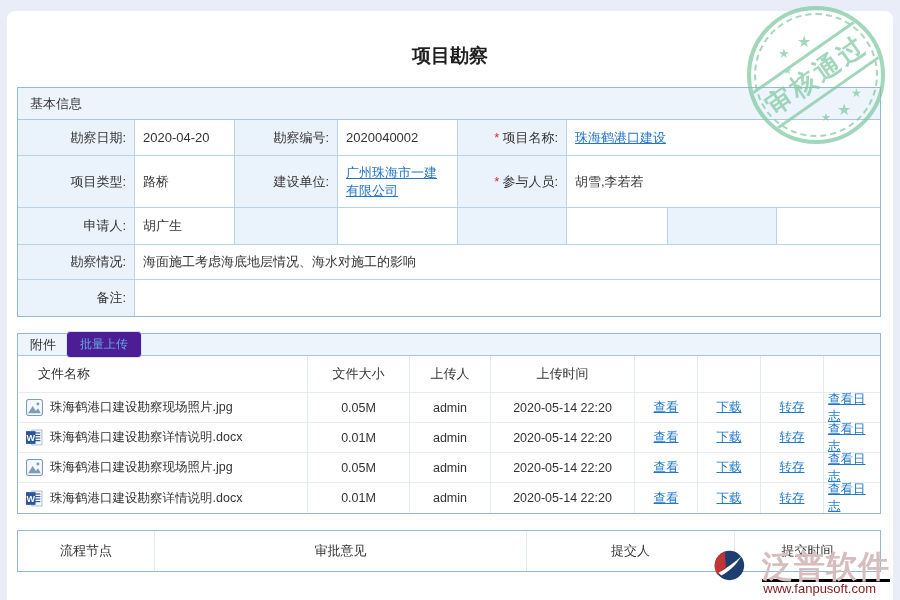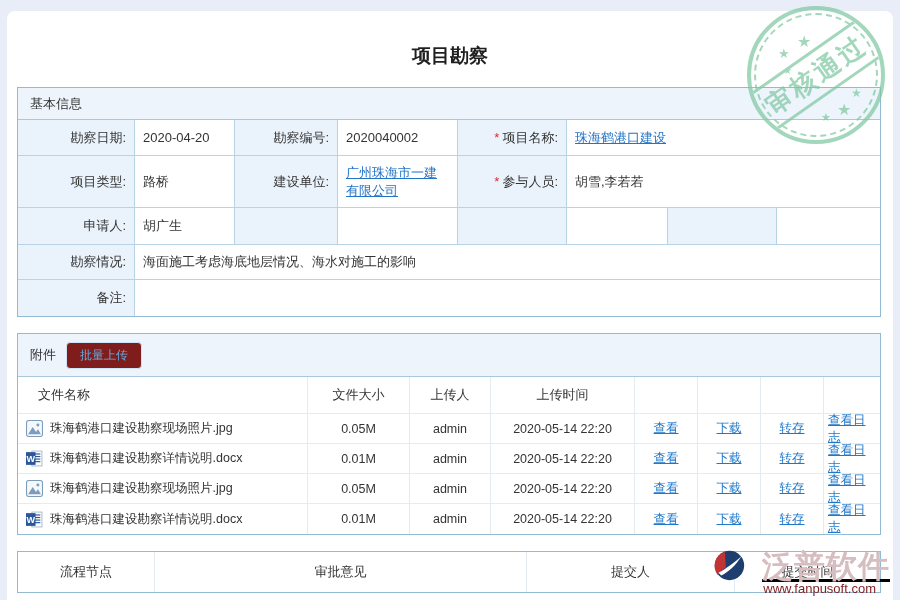--- a/index.html
+++ b/index.html
@@ -26,22 +26,22 @@
   .cell.lastrow { border-bottom:none; }
   .lbl { background:#eaf3fc; justify-content:flex-end; text-align:right; }
   .val { background:#fff; justify-content:flex-start; }
   .sp3 { grid-column:span 3; }
   .sp7 { grid-column:span 7; }
   .req { color:#e02a2a; margin-right:3px; font-size:13px; }
   a.lnk { color:#2374c8; text-decoration:underline; cursor:pointer; }
 
   
   .att { margin-top:16px; }
-  .att .sec-head { height:43px; border-bottom:1px solid #a9c8dd; }
-  .batch-btn { margin-left:10px; background:#7f1d1d; border:1px solid #cfe4f5; border-radius:4px;
+  .att .sec-head { height:22px; border-bottom:1px solid #a9c8dd; }
+  .batch-btn { margin-left:10px; background:#4c1d95; border:1px solid #cfe4f5; border-radius:4px;
                color:#64aadd; font-size:12px; padding:4px 13px; cursor:pointer; }
   .agrid { display:grid; grid-template-columns:290px 102px 81px 144px 63px 63px 63px 56px; }
   .acell { border-right:1px solid #e2eaf2; border-bottom:1px solid #e6ebf1;
            display:flex; align-items:center; justify-content:center;
            font-size:12.5px; color:#333; height:30px; padding:0 4px; }
   .acell.hdr { height:37px; font-size:13px; }
   .acell.name { justify-content:flex-start; padding-left:8px; gap:7px; overflow:hidden; white-space:nowrap; }
   .acell.hdr.name { padding-left:20px; }
   .acell.lastcol { border-right:none; }
   .acell.lastrow { border-bottom:none; }

